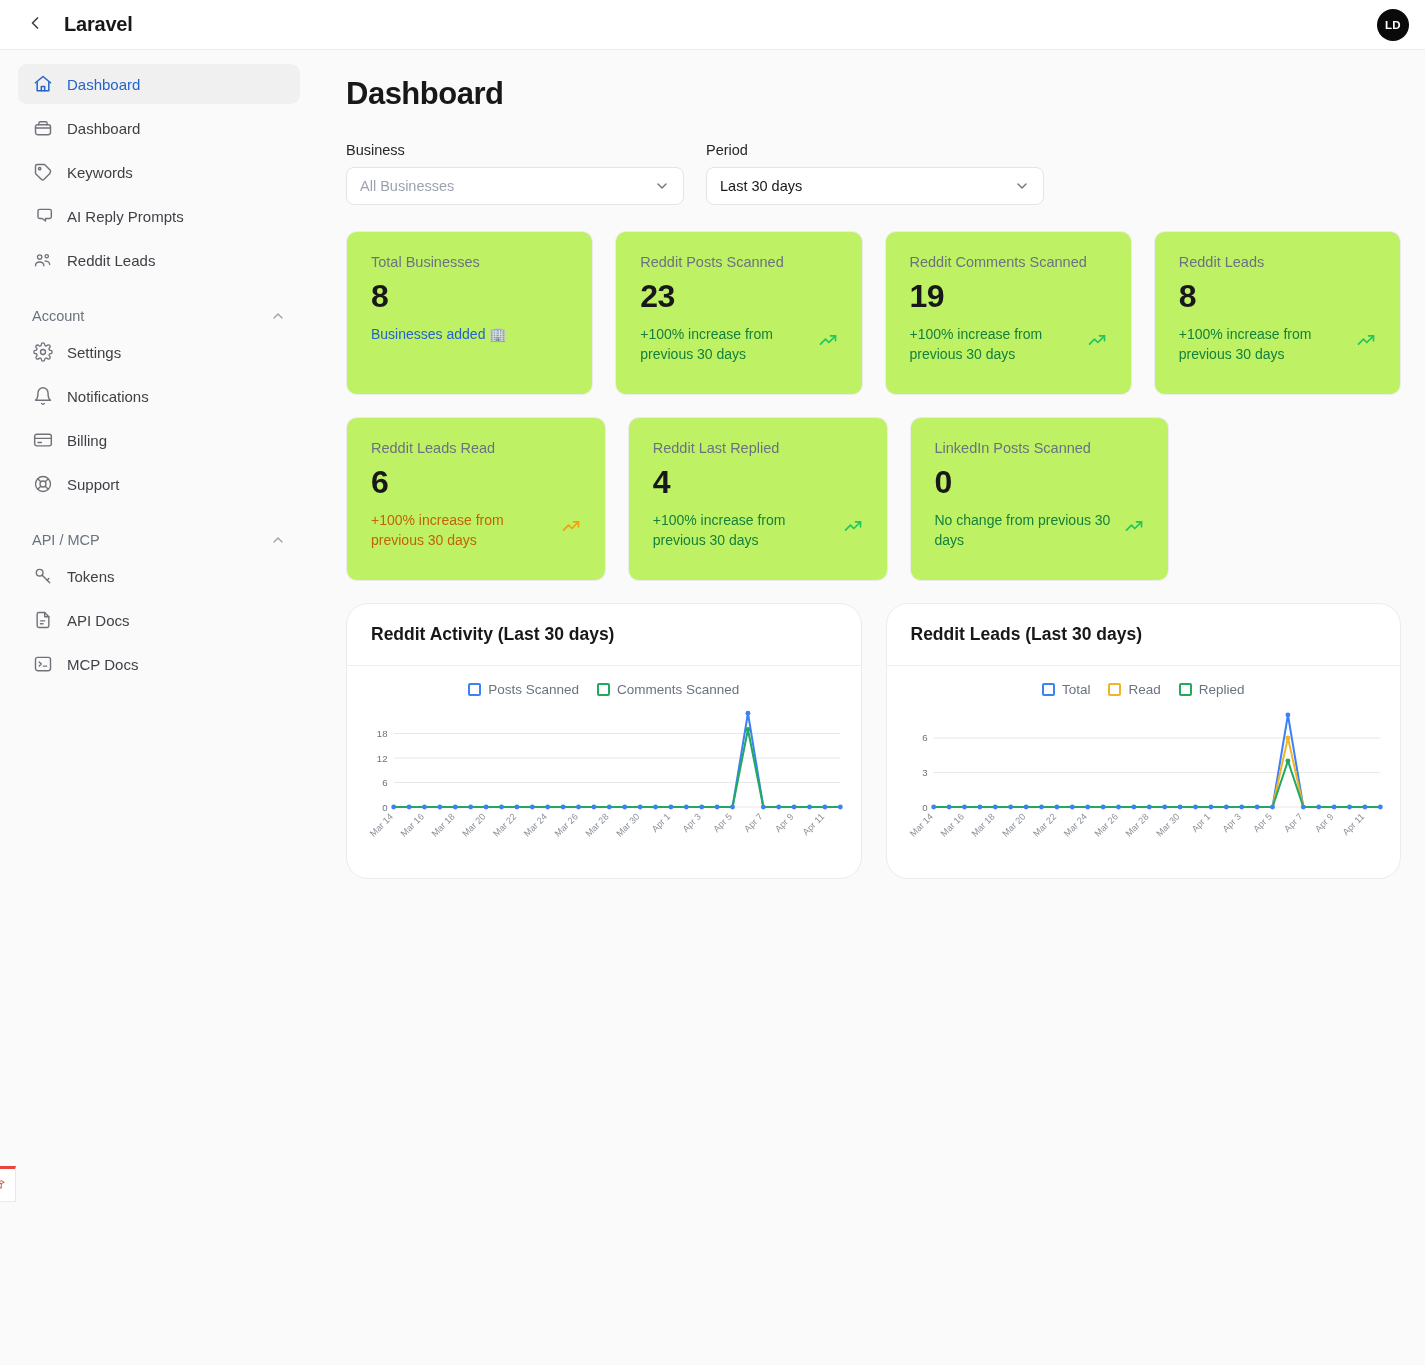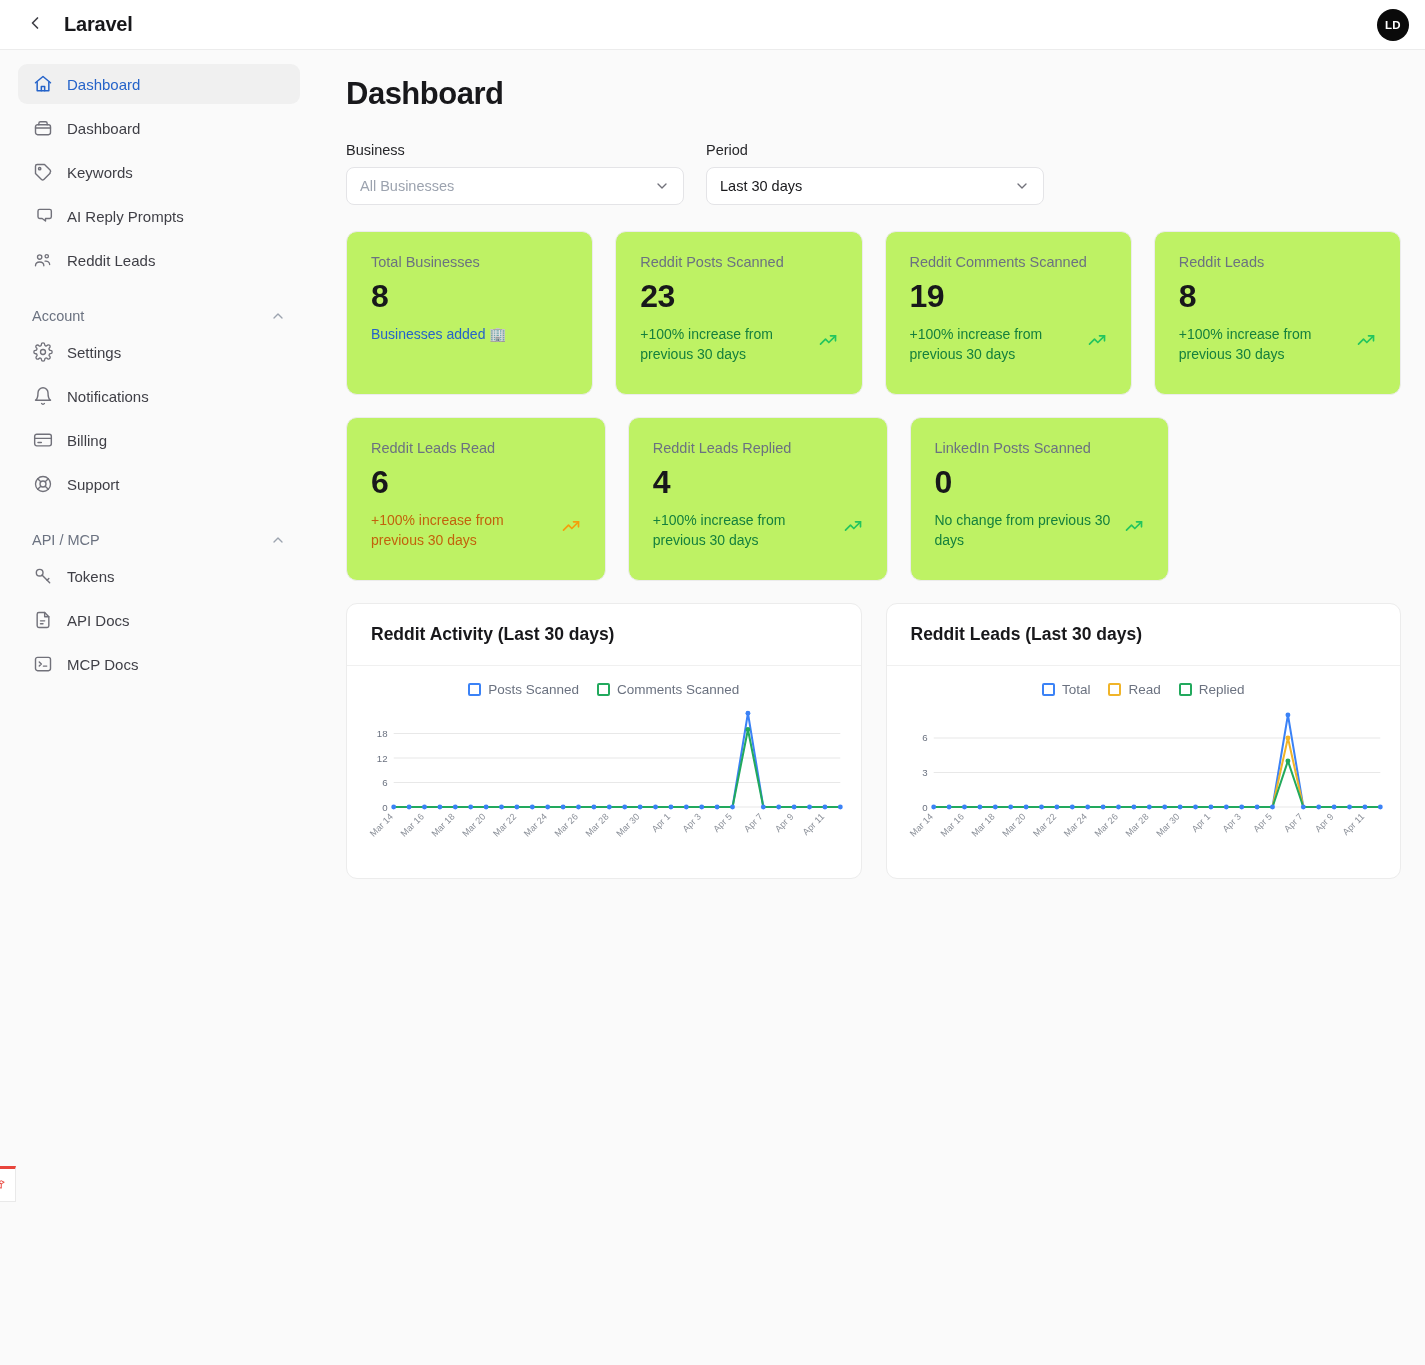--- a/index.html
+++ b/index.html
@@ -89,21 +89,21 @@
   .note-green  { color: #15803d; }
   .note-orange { color: #c2620c; }
   .note-blue   { color: #2563c9; }
   .trend { flex: 0 0 auto; padding-top: 6px; display:flex; }
   .trend.green  { color: #22c55e; }
   .trend.orange { color: #f59e0b; }
 
   
   .charts { display: flex; gap: 24px; }
   .chart-card {
-    flex: 1; background: #fff; border: 1px solid #ececec; border-radius: 11px; overflow: hidden;
+    flex: 1; background: #fff; border: 1px solid #ececec; border-radius: 22px; overflow: hidden;
   }
   .chart-head { padding: 20px 24px; font-size: 17.5px; font-weight: 700; border-bottom: 1px solid #f0f0f0; }
   .chart-body { padding: 16px 12px 12px 12px; }
   .chart-legend { display: flex; justify-content: center; align-items: center; gap: 18px; margin-bottom: 6px; }
   .legend-item { display: flex; align-items: center; gap: 7px; font-size: 13.5px; color: #6b7280; cursor: pointer; }
   .swatch { width: 13px; height: 13px; border-radius: 2px; border: 2px solid; background: #fff; }
   .plot { width: 100%; display: block; }
 </style>
 </head>
 <body>
@@ -377,21 +377,21 @@
           <span class="trend orange">
             <svg width="20" height="20" viewBox="0 0 24 24" fill="none" stroke="currentColor" stroke-width="2" stroke-linecap="round" stroke-linejoin="round">
                 <polyline points="3 17 9 11 13 15 21 7"></polyline>
                 <polyline points="15 7 21 7 21 13"></polyline>
               </svg>
           </span>
         </div>
       </div>
 
       <div class="card">
-        <div class="card-title">Reddit Leads Replied</div>
+        <div class="card-title">Reddit Last Replied</div>
         <div class="card-value">4</div>
         <div class="card-foot">
           <div class="card-note note-green">+100% increase from previous 30 days</div>
           <span class="trend green">
             <svg width="20" height="20" viewBox="0 0 24 24" fill="none" stroke="currentColor" stroke-width="2" stroke-linecap="round" stroke-linejoin="round">
                 <polyline points="3 17 9 11 13 15 21 7"></polyline>
                 <polyline points="15 7 21 7 21 13"></polyline>
               </svg>
           </span>
         </div>

